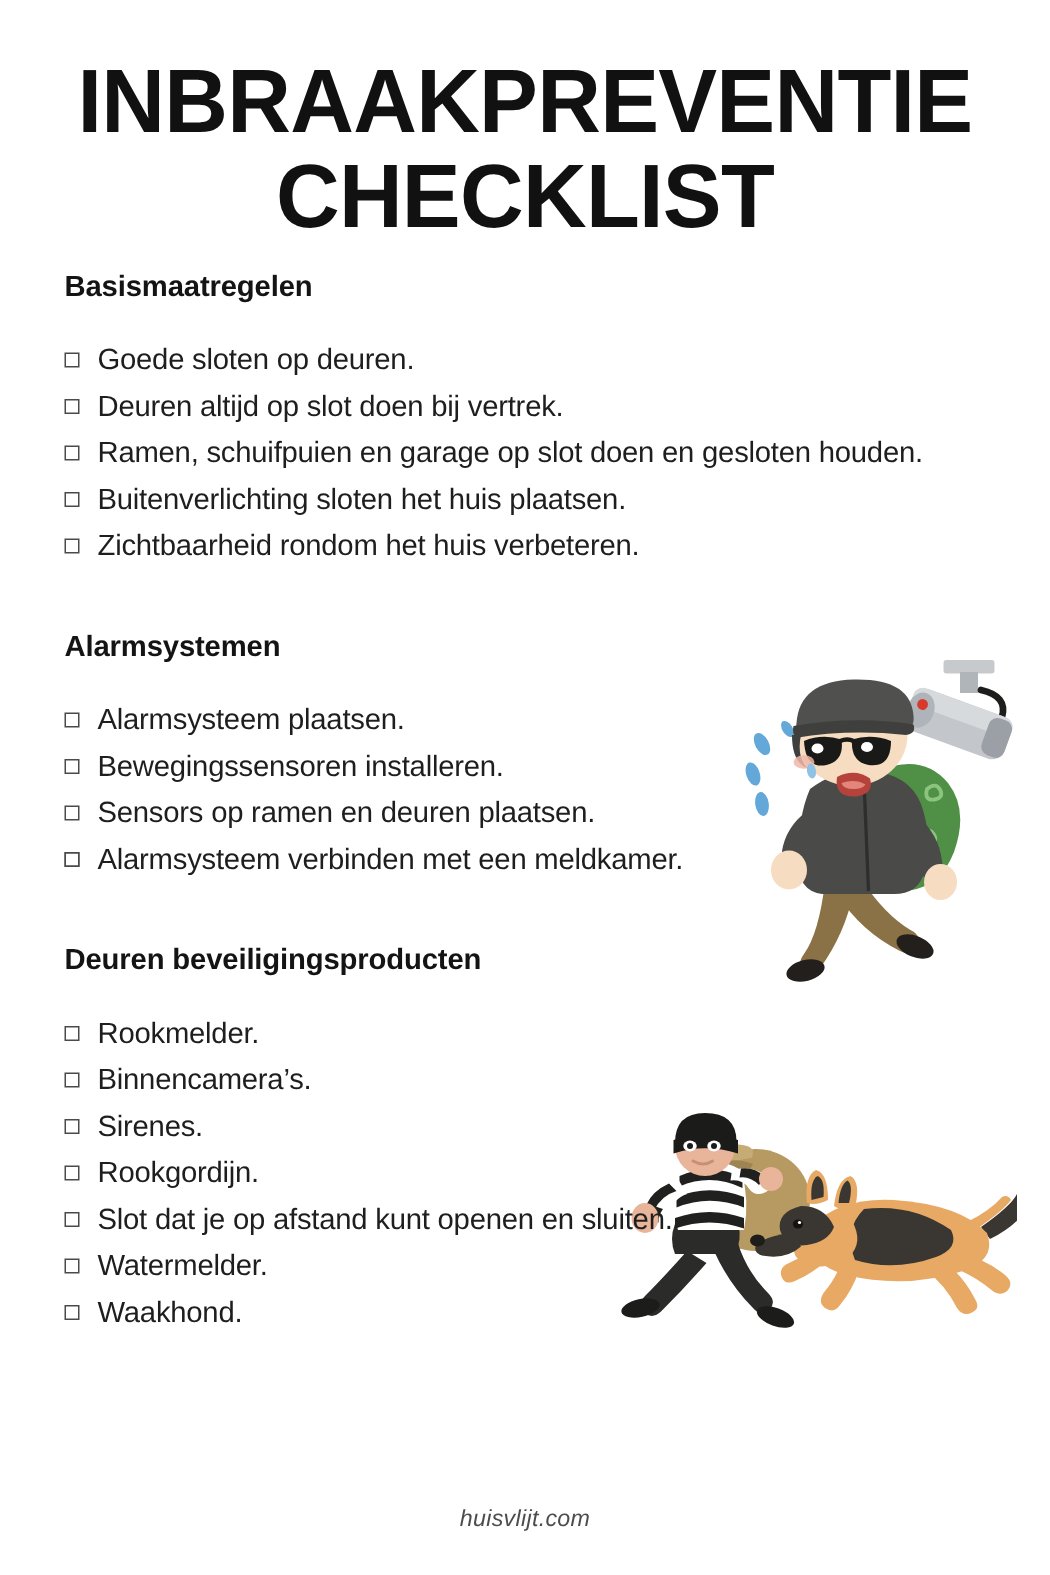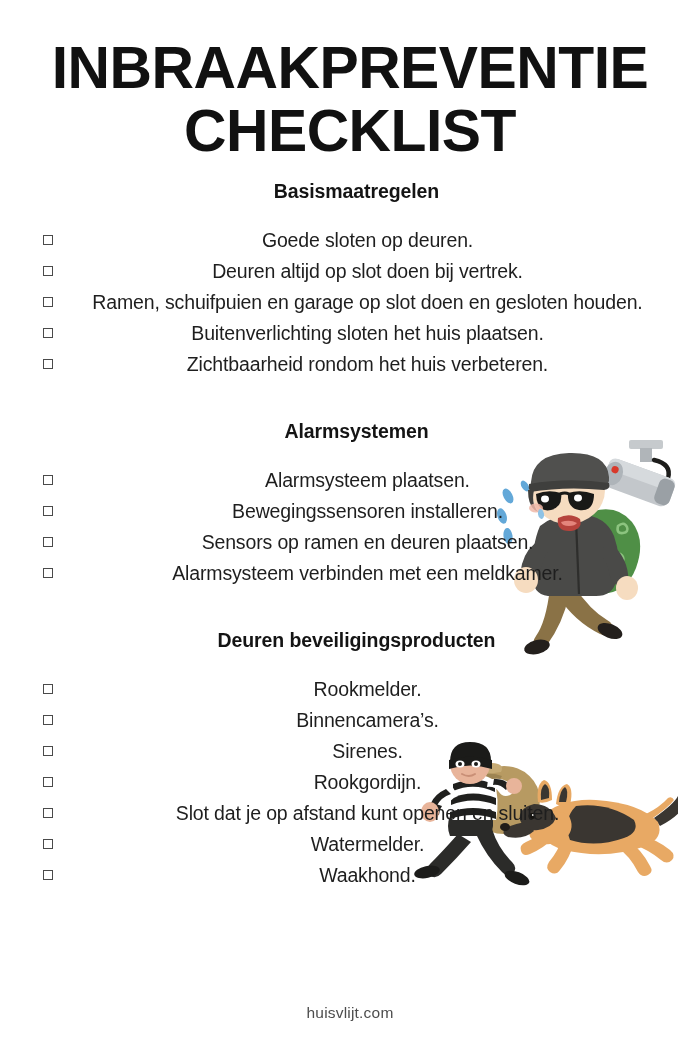--- a/index.html
+++ b/index.html
@@ -44,21 +44,21 @@
   }
 
   
   .content {
     position: absolute;
     top: 178px;
     left: 42px;
     width: 628px;
     z-index: 4;
   }
-  .section { margin-bottom: 0; text-align: center; }
+  .section { margin-bottom: 0; }
   .section + .section { margin-top: 38px; }
 
   .section-heading {
     font-weight: 700;
     font-size: 19.5px;
     line-height: 26px;
     color: #141414;
     letter-spacing: -0.1px;
     margin: 0 0 21px 1px;
   }
@@ -83,20 +83,21 @@
     background: transparent;
   }
 
   
   .footer {
     position: absolute;
     bottom: 28px;
     left: 0;
     width: 700px;
     text-align: center;
+    font-style: italic;
     font-size: 15.5px;
     color: #4d4d4d;
     letter-spacing: 0.2px;
     z-index: 5;
   }
 
   
   .illus { position: absolute; z-index: 2; }
   #illus-camera-burglar { left: 488px; top: 438px; width: 212px; height: 222px; }
   #illus-dog-chase      { left: 412px; top: 742px; width: 266px; height: 152px; }

